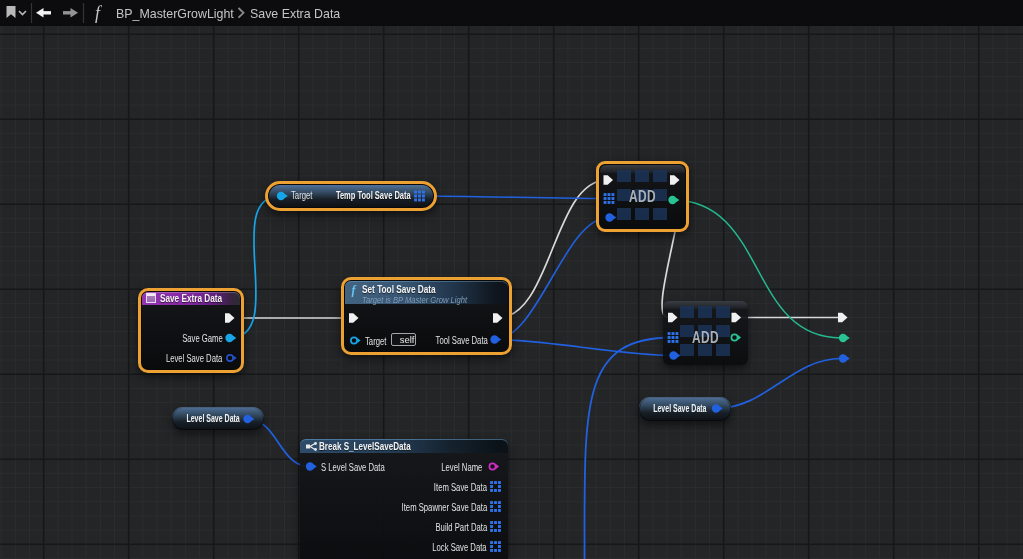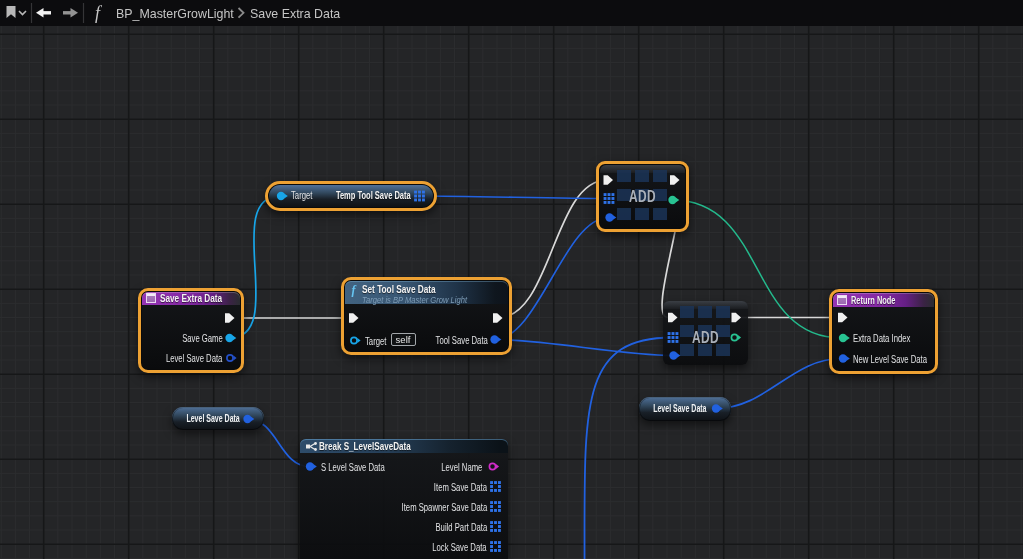--- a/index.html
+++ b/index.html
@@ -70,21 +70,21 @@
  </div>
 </div>
 
 <div class="sel" style="left:340.5px;top:276.5px;width:171px;height:78px;">
  <div class="node" style="width:163px;height:70px;">
   <div class="hdrF" style="height:23.5px;"></div>
   <div style="position:absolute;left:7px;top:2px;font-family:'Liberation Serif',serif;font-style:italic;font-weight:bold;font-size:12px;color:#66c5f2;">f</div>
   <div class="t" style="left:17px;top:2px;font-size:11px;transform:scaleX(.75);">Set Tool Save Data</div>
   <div style="position:absolute;left:17px;top:13.5px;font-style:italic;font-size:9.5px;color:#7e9cb6;white-space:nowrap;transform:scaleX(.8);transform-origin:0 50%;">Target is BP Master Grow Light</div>
   <div class="lab" style="left:20px;top:55px;">Target</div>
-  <div style="position:absolute;left:46px;top:52.5px;width:25px;height:13px;border:1px solid #a2a6aa;border-radius:2px;background:#101214;color:#e8e8e8;font-size:9.5px;text-align:center;line-height:11.5px;">self</div>
+  <div style="position:absolute;left:46px;top:52.5px;width:25px;height:13px;border:1px solid #a2a6aa;border-radius:2px;background:#101214;color:#e8e8e8;font-size:9.5px;text-align:right;line-height:11.5px;">self</div>
   <div class="labr" style="right:19.5px;top:54px;">Tool Save Data</div>
  </div>
 </div>
 
 <div class="sel" style="left:264.5px;top:180.5px;width:172px;height:30.5px;border-radius:15px;">
  <div class="pill" style="left:1px;top:1px;width:164px;height:22.5px;box-shadow:none;">
   <div class="lab" style="left:22.5px;top:5.5px;">Target</div>
   <div class="t" style="right:21.5px;top:5px;font-size:10px;transform:scaleX(.75);transform-origin:100% 50%;">Temp Tool Save Data</div>
  </div>
 </div>
@@ -112,29 +112,20 @@
       <div class="sq" style="left:53.8px;top:5.5px;width:13.5px;height:12px;"></div>
       <div class="sq" style="left:17.8px;top:24.5px;width:13.5px;height:12px;"></div>
       <div class="sq" style="left:35.8px;top:24.5px;width:13.5px;height:12px;"></div>
       <div class="sq" style="left:53.8px;top:24.5px;width:13.5px;height:12px;"></div>
       <div class="sq" style="left:17.8px;top:43.5px;width:13.5px;height:12px;"></div>
       <div class="sq" style="left:35.8px;top:43.5px;width:13.5px;height:12px;"></div>
       <div class="sq" style="left:53.8px;top:43.5px;width:13.5px;height:12px;"></div>
   <div class="addtxt" style="top:27px;">ADD</div>
 </div>
 
-<div class="sel" style="left:829px;top:289px;width:109px;height:84.5px;">
- <div class="node" style="width:101px;height:76.5px;">
-  <div class="hdrP"></div>
-  <div class="wicon" style="left:4px;top:1.5px;"></div>
-  <div class="t" style="left:18px;top:1.5px;transform:scaleX(.74);">Return Node</div>
-  <div class="lab" style="left:20px;top:40px;">Extra Data Index</div>
-  <div class="lab" style="left:20px;top:60.5px;">New Level Save Data</div>
- </div>
-</div>
 
 <div class="pill" style="left:171.5px;top:406.5px;width:92px;height:23.5px;">
   <span style="top:6px;padding-right:14px;">Level Save Data</span>
 </div>
 <div class="pill" style="left:639px;top:397px;width:91.5px;height:23.5px;">
   <span style="top:6px;padding-right:14px;">Level Save Data</span>
 </div>
 
 <div class="node" style="left:299.5px;top:438.5px;width:208.5px;height:126px;border-radius:6px 6px 0 0;">
   <div class="hdrF" style="height:14px;background:linear-gradient(90deg,#2e4c6a 0%,#263f58 42%,#15222e 72%,#0b1218 96%);box-shadow:inset 0 1px 0 rgba(110,170,215,.5);"></div>

